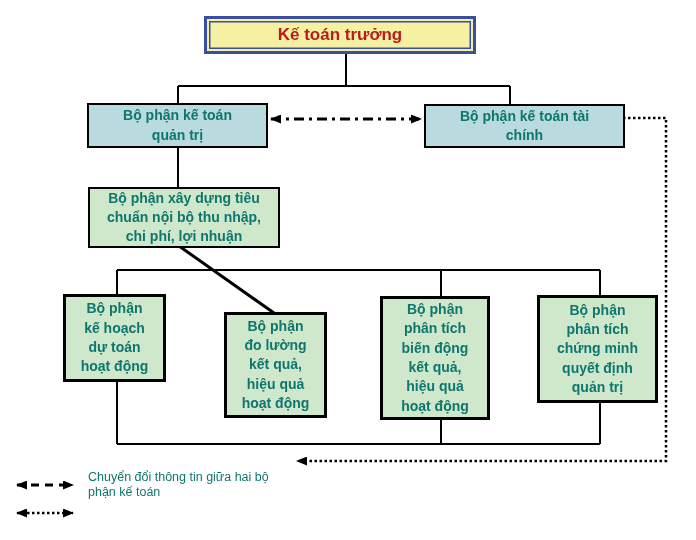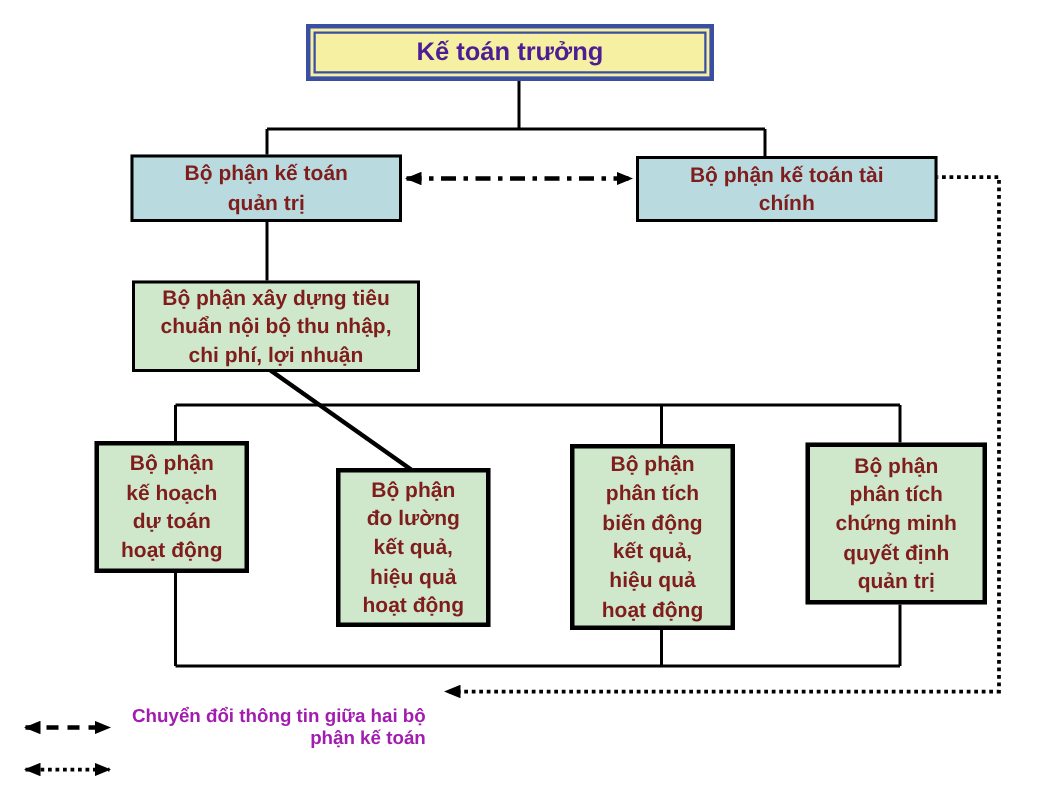--- a/index.html
+++ b/index.html
@@ -5,40 +5,40 @@
   html,body { margin:0; padding:0; background:#fff; }
   .canvas {
     position:relative; width:696px; height:540px; background:#ffffff;
     font-family:"Liberation Sans", sans-serif; overflow:hidden;
   }
   .connectors { position:absolute; left:0; top:0; }
   .node {
     position:absolute; box-sizing:border-box;
     display:flex; align-items:center; justify-content:center;
     text-align:center; font-weight:bold; white-space:pre-line;
-    color:#7f1d1d; line-height:1.38; padding:1px 2px;
+    color:#0f766e; line-height:1.38; padding:1px 2px;
   }
   .node-chief {
     left:204px; top:16px; width:272px; height:38px;
     background:#f5f0a2; border:3px solid #3b4fa2;
     box-shadow: inset 0 0 0 2px #f5f0a2, inset 0 0 0 3.5px #3b4fa2;
-    color:#4c1d95; font-size:17px; line-height:1.1;
+    color:#b91c1c; font-size:17px; line-height:1.1;
   }
   .node-cyan { background:#b9dade; border:2px solid #000; font-size:14px; }
   .node-green { background:#cfe8cb; border:3px solid #000; font-size:14px; }
   .node-mgmt      { left:87px;  top:103px; width:181px; height:45px; }
   .node-fin       { left:424px; top:104px; width:201px; height:44px; }
   .node-standards { left:88px;  top:187px; width:192px; height:61px; border-width:2px; }
   .node-planning  { left:63px;  top:294px; width:103px; height:88px; }
   .node-measure   { left:224px; top:312px; width:103px; height:106px; }
   .node-variance  { left:380px; top:296px; width:110px; height:124px; }
   .node-decision  { left:537px; top:295px; width:121px; height:108px; }
   .legend-label {
-    position:absolute; color:#a21caf; font-weight:bold;
-    font-size:12.5px; line-height:1.22; white-space:pre-line;text-align:right;
+    position:absolute; color:#0f766e; font-weight:normal;
+    font-size:12.5px; line-height:1.22; white-space:pre-line;
   }
   .legend-1 { left:88px; top:470px; }
   .legend-2 { left:85px; top:501px; }
   .solid   { stroke:#000; stroke-width:2;   fill:none; }
   .thick   { stroke:#000; stroke-width:3;   fill:none; }
   .dashdot { stroke:#000; stroke-width:3;   fill:none; stroke-dasharray:10 5 3 5; }
   .dotted  { stroke:#000; stroke-width:2.5; fill:none; stroke-dasharray:2.5 2.5; }
   .ldash   { stroke:#000; stroke-width:3;   fill:none; stroke-dasharray:8 6; }
 </style>
 </head>

